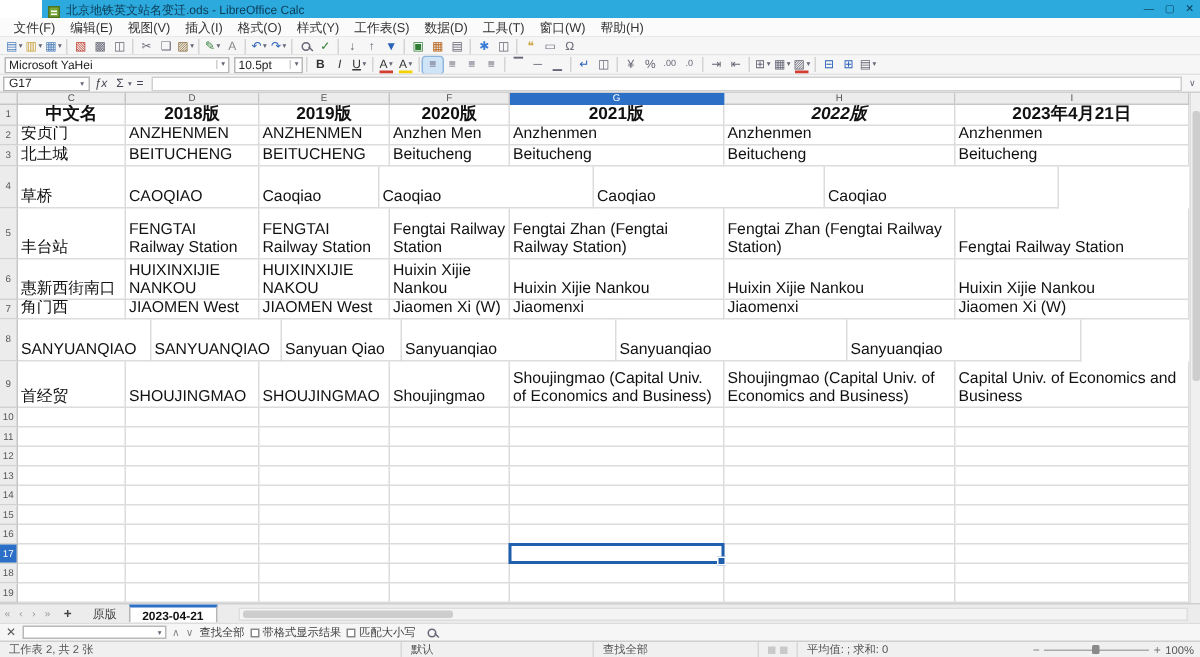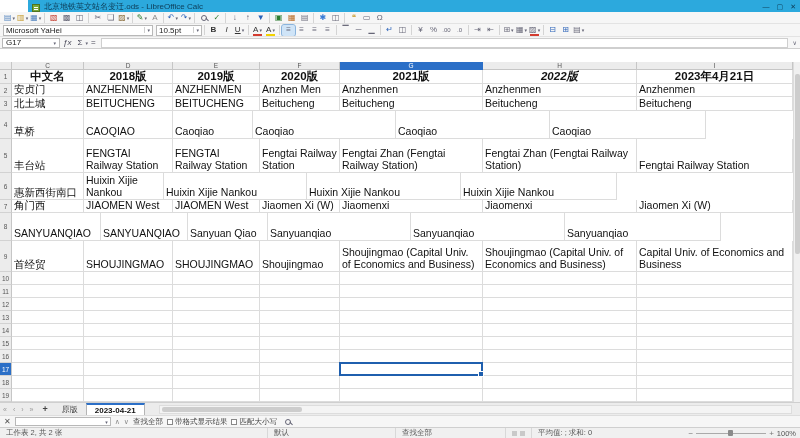--- a/index.html
+++ b/index.html
@@ -94,20 +94,33 @@
   <div class="titlebar">
     <span class="app-ico"></span>
     <span class="ttl">北京地铁英文站名变迁.ods - LibreOffice Calc</span>
     <span class="wctl">
       <span>—</span>
       <span>▢</span>
       <span>✕</span>
     </span>
   </div>
 
+  <div class="menubar" id="menubar">
+      <span class="menu-item">文件(F)</span>
+      <span class="menu-item">编辑(E)</span>
+      <span class="menu-item">视图(V)</span>
+      <span class="menu-item">插入(I)</span>
+      <span class="menu-item">格式(O)</span>
+      <span class="menu-item">样式(Y)</span>
+      <span class="menu-item">工作表(S)</span>
+      <span class="menu-item">数据(D)</span>
+      <span class="menu-item">工具(T)</span>
+      <span class="menu-item">窗口(W)</span>
+      <span class="menu-item">帮助(H)</span>
+    </div>
 
   <div class="tb tb1" id="tb1">
       <div class="tbi">
         <span class="g" style="color: rgb(74, 126, 187);">▤</span>
         <span class="dd">▾</span>
       </div>
       <div class="tbi">
         <span class="g" style="color: rgb(201, 161, 59);">▥</span>
         <span class="dd">▾</span>
       </div>
@@ -378,20 +391,22 @@
         <div class="cell" style="width: 89px;">FENGTAI Railway Station</div>
         <div class="cell" style="width: 87px;">FENGTAI Railway Station</div>
         <div class="cell" style="width: 80px;">Fengtai Railway Station</div>
         <div class="cell" style="width: 143px;">Fengtai Zhan (Fengtai Railway Station)</div>
         <div class="cell" style="width: 154px;">Fengtai Zhan (Fengtai Railway Station)</div>
         <div class="cell" style="width: 156px;">Fengtai Railway Station</div>
       </div>
       <div class="srow" style="height: 27px;">
         <div class="rh" style="height: 27px;">6</div>
         <div class="cell" style="width: 72px;">惠新西街南口</div>
+        <div class="cell" style="width: 89px;">HUIXINXIJIE NANKOU</div>
+        <div class="cell" style="width: 87px;">HUIXINXIJIE NAKOU</div>
         <div class="cell" style="width: 80px;">Huixin Xijie Nankou</div>
         <div class="cell" style="width: 143px;">Huixin Xijie Nankou</div>
         <div class="cell" style="width: 154px;">Huixin Xijie Nankou</div>
         <div class="cell" style="width: 156px;">Huixin Xijie Nankou</div>
       </div>
       <div class="srow" style="height: 13px;">
         <div class="rh" style="height: 13px;">7</div>
         <div class="cell" style="width: 72px;">角门西</div>
         <div class="cell" style="width: 89px;">JIAOMEN West</div>
         <div class="cell" style="width: 87px;">JIAOMEN West</div>

